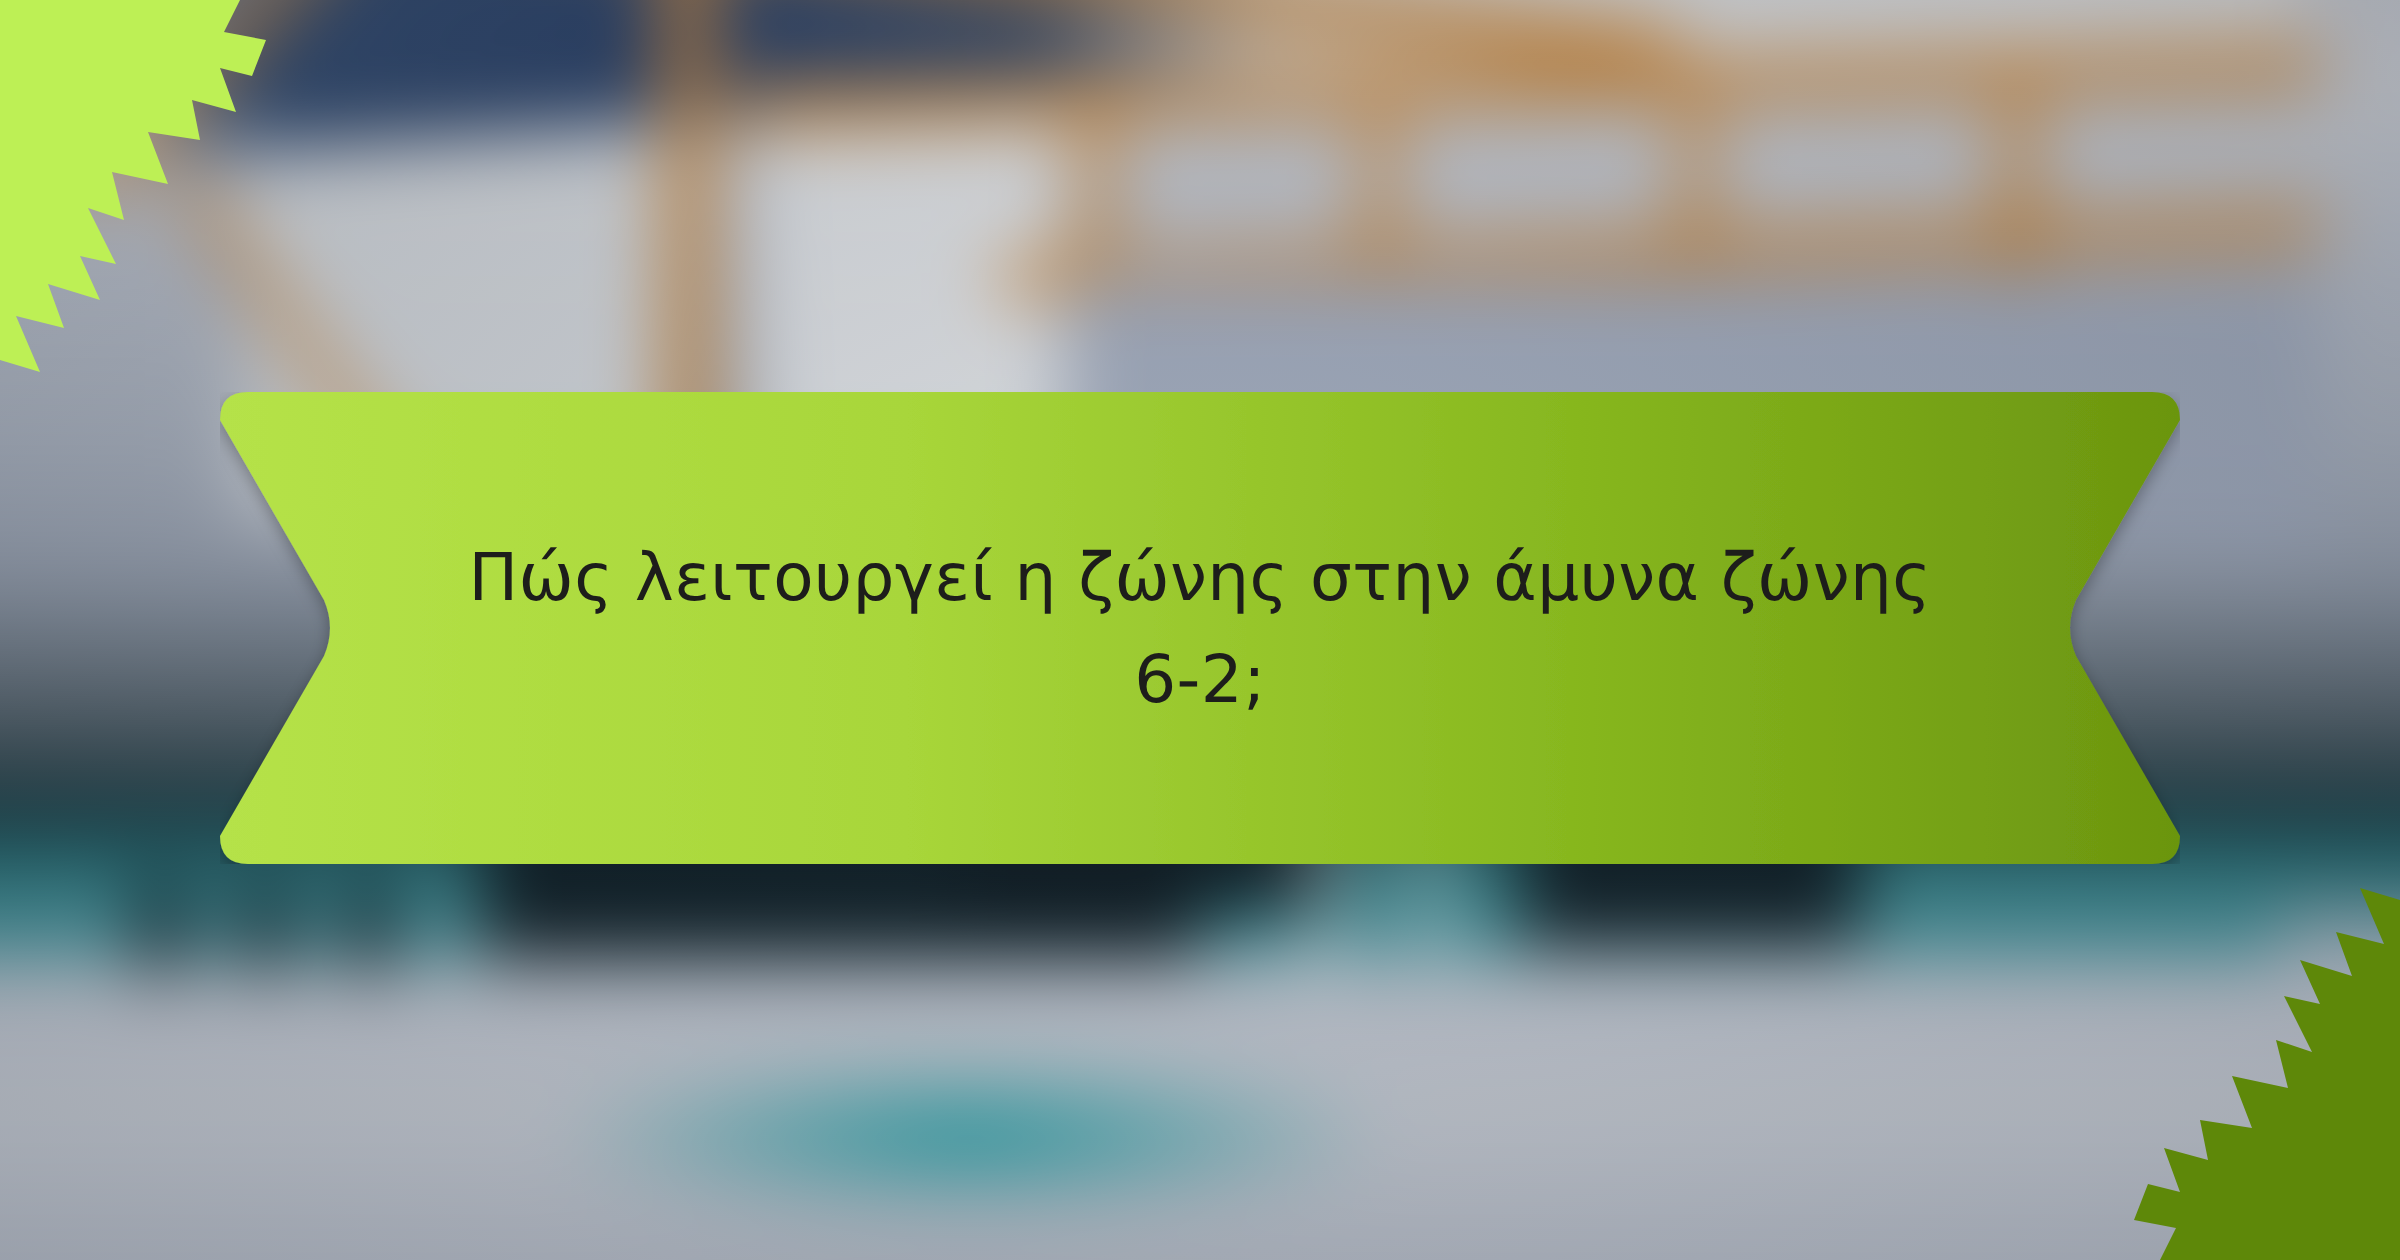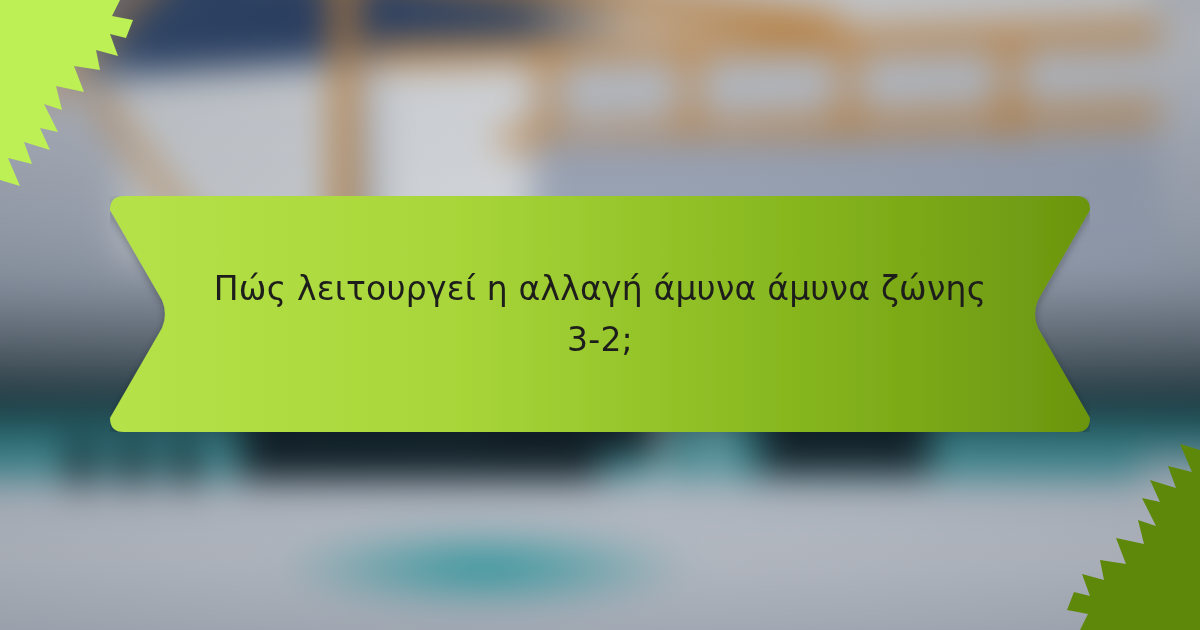--- a/index.html
+++ b/index.html
@@ -238,18 +238,18 @@
                Q 980,236 966,236
                L 14,236
                Q 0,236 0,222
                L 52,132
                Q 58,118 52,104
                L 0,14
                Q 0,0 14,0 Z"></path>
     </svg>
 
     <div class="banner-text">
-      <div class="line">Πώς λειτουργεί η αλλαγή άμυνα άμυνα ζώνης</div>
-      <div class="line">3-2;</div>
+      <div class="line">Πώς λειτουργεί η ζώνης στην άμυνα ζώνης</div>
+      <div class="line">6-2;</div>
     </div>
   </div>
 
 </div>
 
 </body></html>

